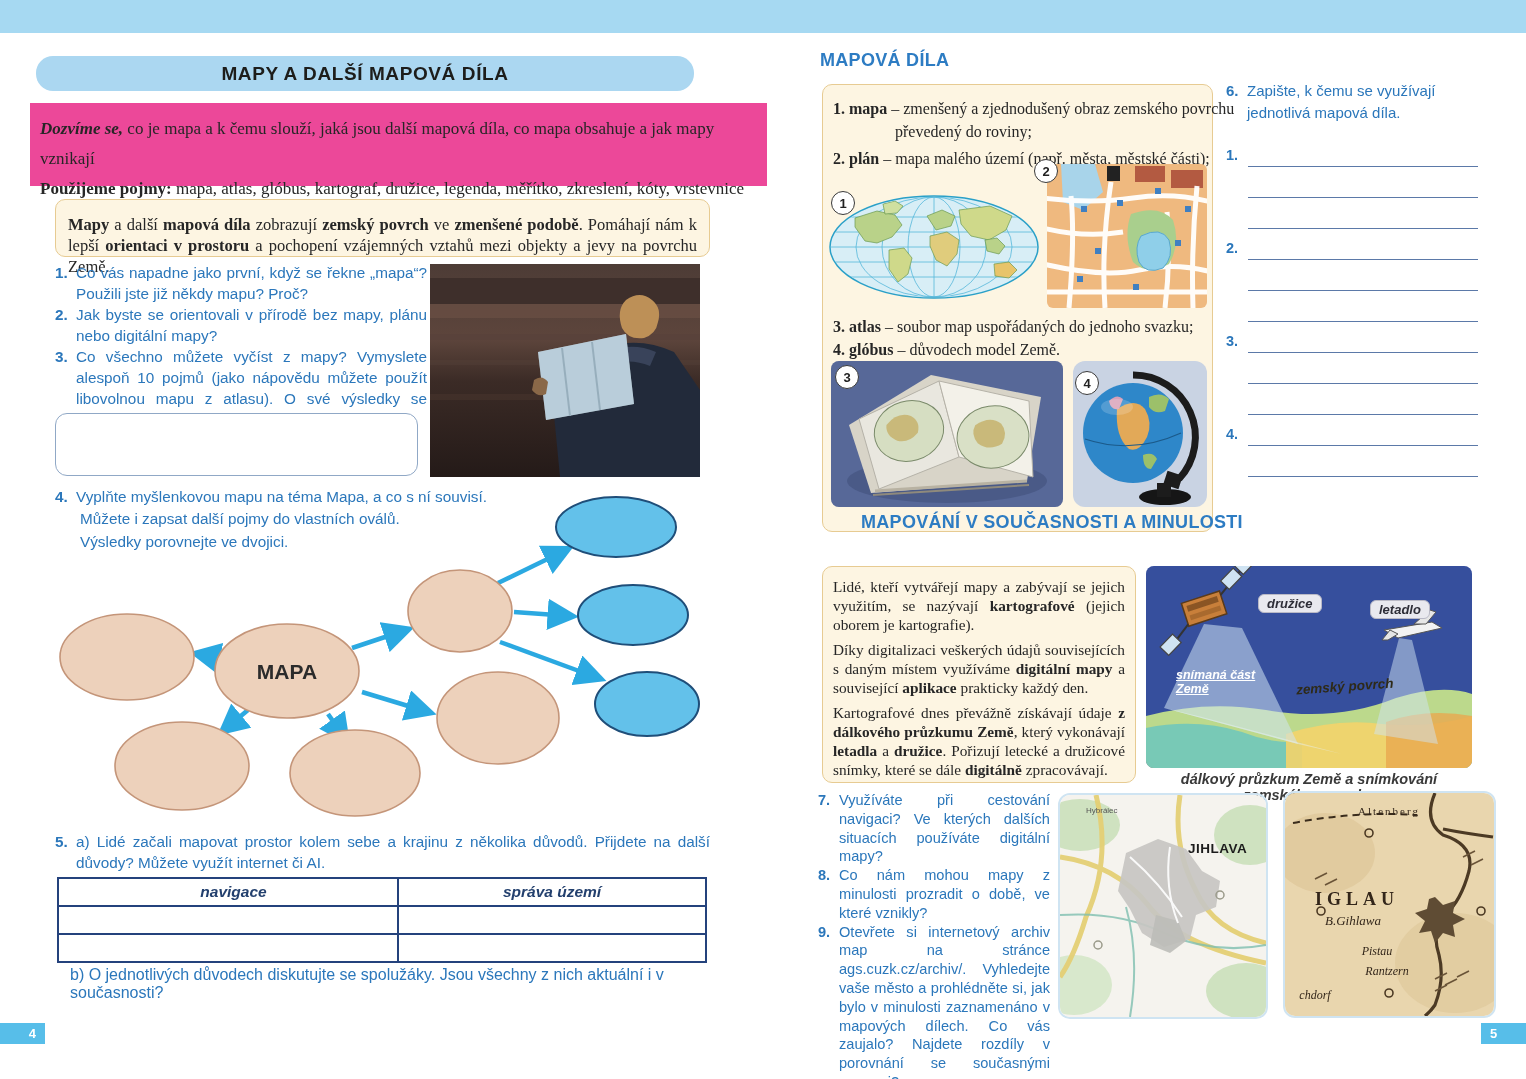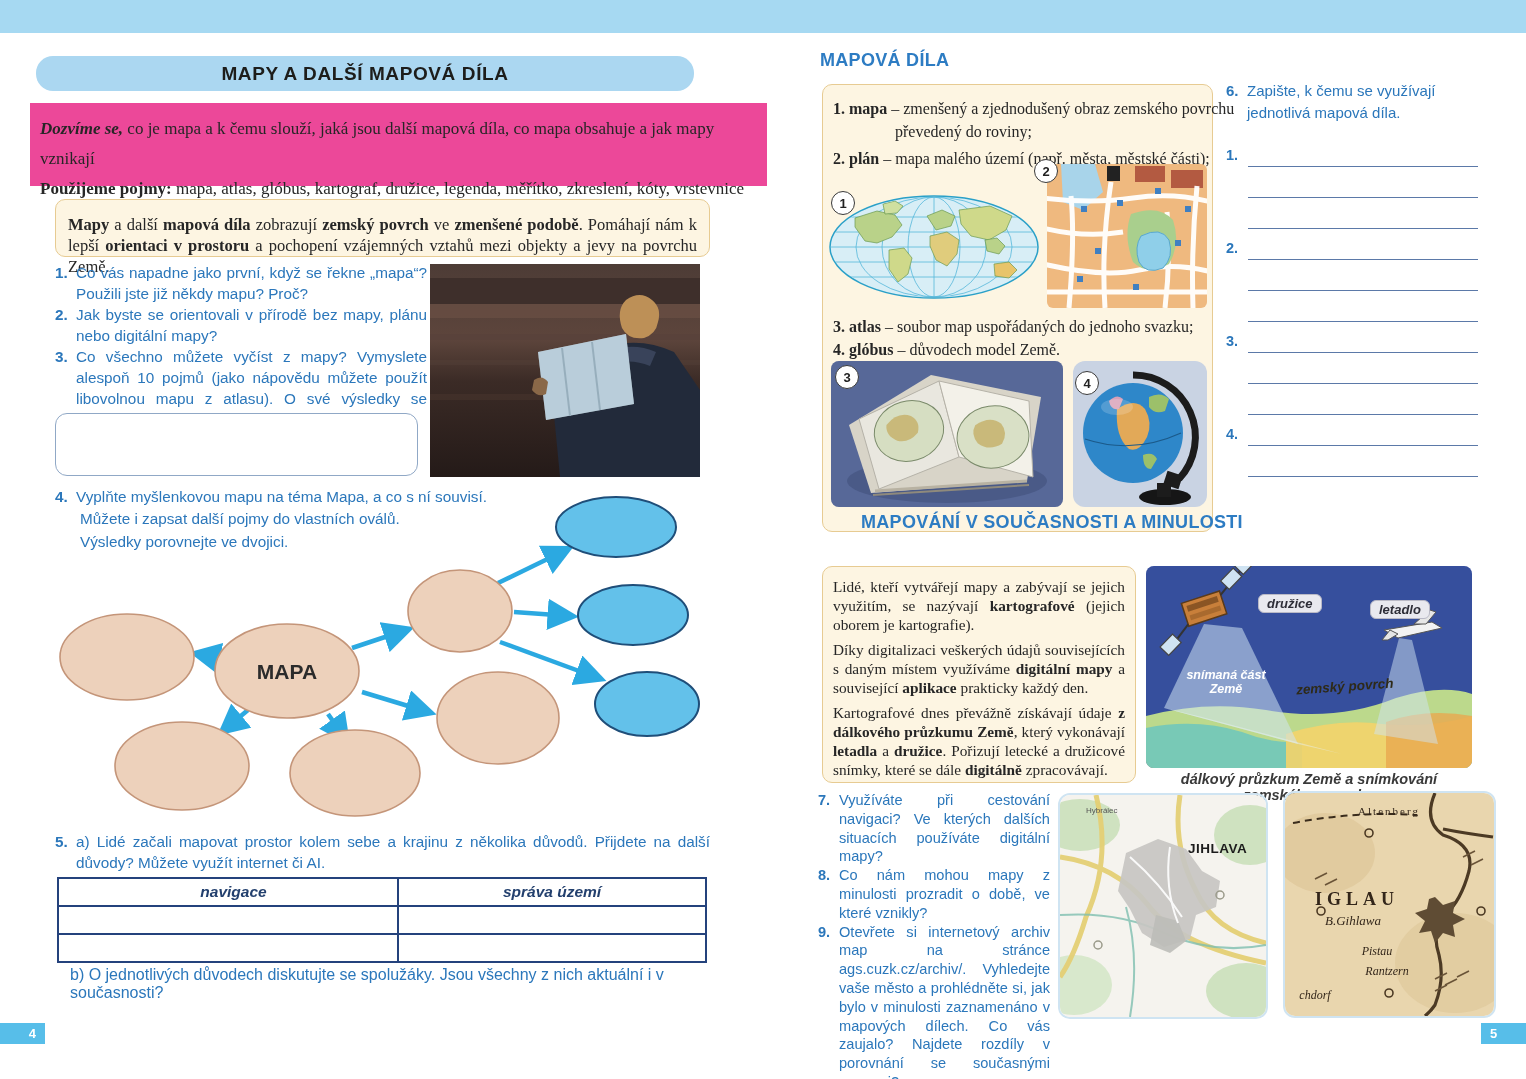--- a/index.html
+++ b/index.html
@@ -410,21 +410,21 @@
         <rect x="6" y="60" width="18" height="12" fill="#cfe3f2" stroke="#444" stroke-width="1.2" transform="rotate(-28 15 66)"></rect>
       </g>
       <g>
         <polygon points="238,64 286,56 296,62 252,72" fill="#f2f2f2" stroke="#555" stroke-width="1"></polygon>
         <polygon points="268,58 284,44 290,46 280,58" fill="#e6e6e6" stroke="#555" stroke-width="1"></polygon>
         <polygon points="244,64 236,74 242,74 252,68" fill="#e6e6e6" stroke="#555" stroke-width="1"></polygon>
       </g>
     </svg>
     <div class="illus-label" style="left:112px;top:28px;">družice</div>
     <div class="illus-label" style="left:224px;top:34px;">letadlo</div>
-    <div class="illus-script" style="left:30px;top:102px;width:100px;text-align:center;color:#ffffff;">snímaná část Země</div>
+    <div class="illus-script" style="left:30px;top:102px;width:100px;text-align:left;color:#ffffff;text-decoration:underline;">snímaná část Země</div>
     <div class="illus-script" style="left:150px;top:114px;color:#2e2a18;transform:rotate(-4deg);font-size:13.5px;">zemský povrch</div>
   </div>
   <div class="abs caption">dálkový průzkum Země a snímkování zemského povrchu</div>
 
   <div class="abs q-right" style="left:818px;top:791px;width:232px;">
     <div class="qrow">
       <span class="qnum">7.</span>
       <div class="qtext"><span>Využíváte při cestování navigaci? Ve kterých dalších situacích používáte digitální mapy?</span></div>
     </div>
     <div class="qrow">

